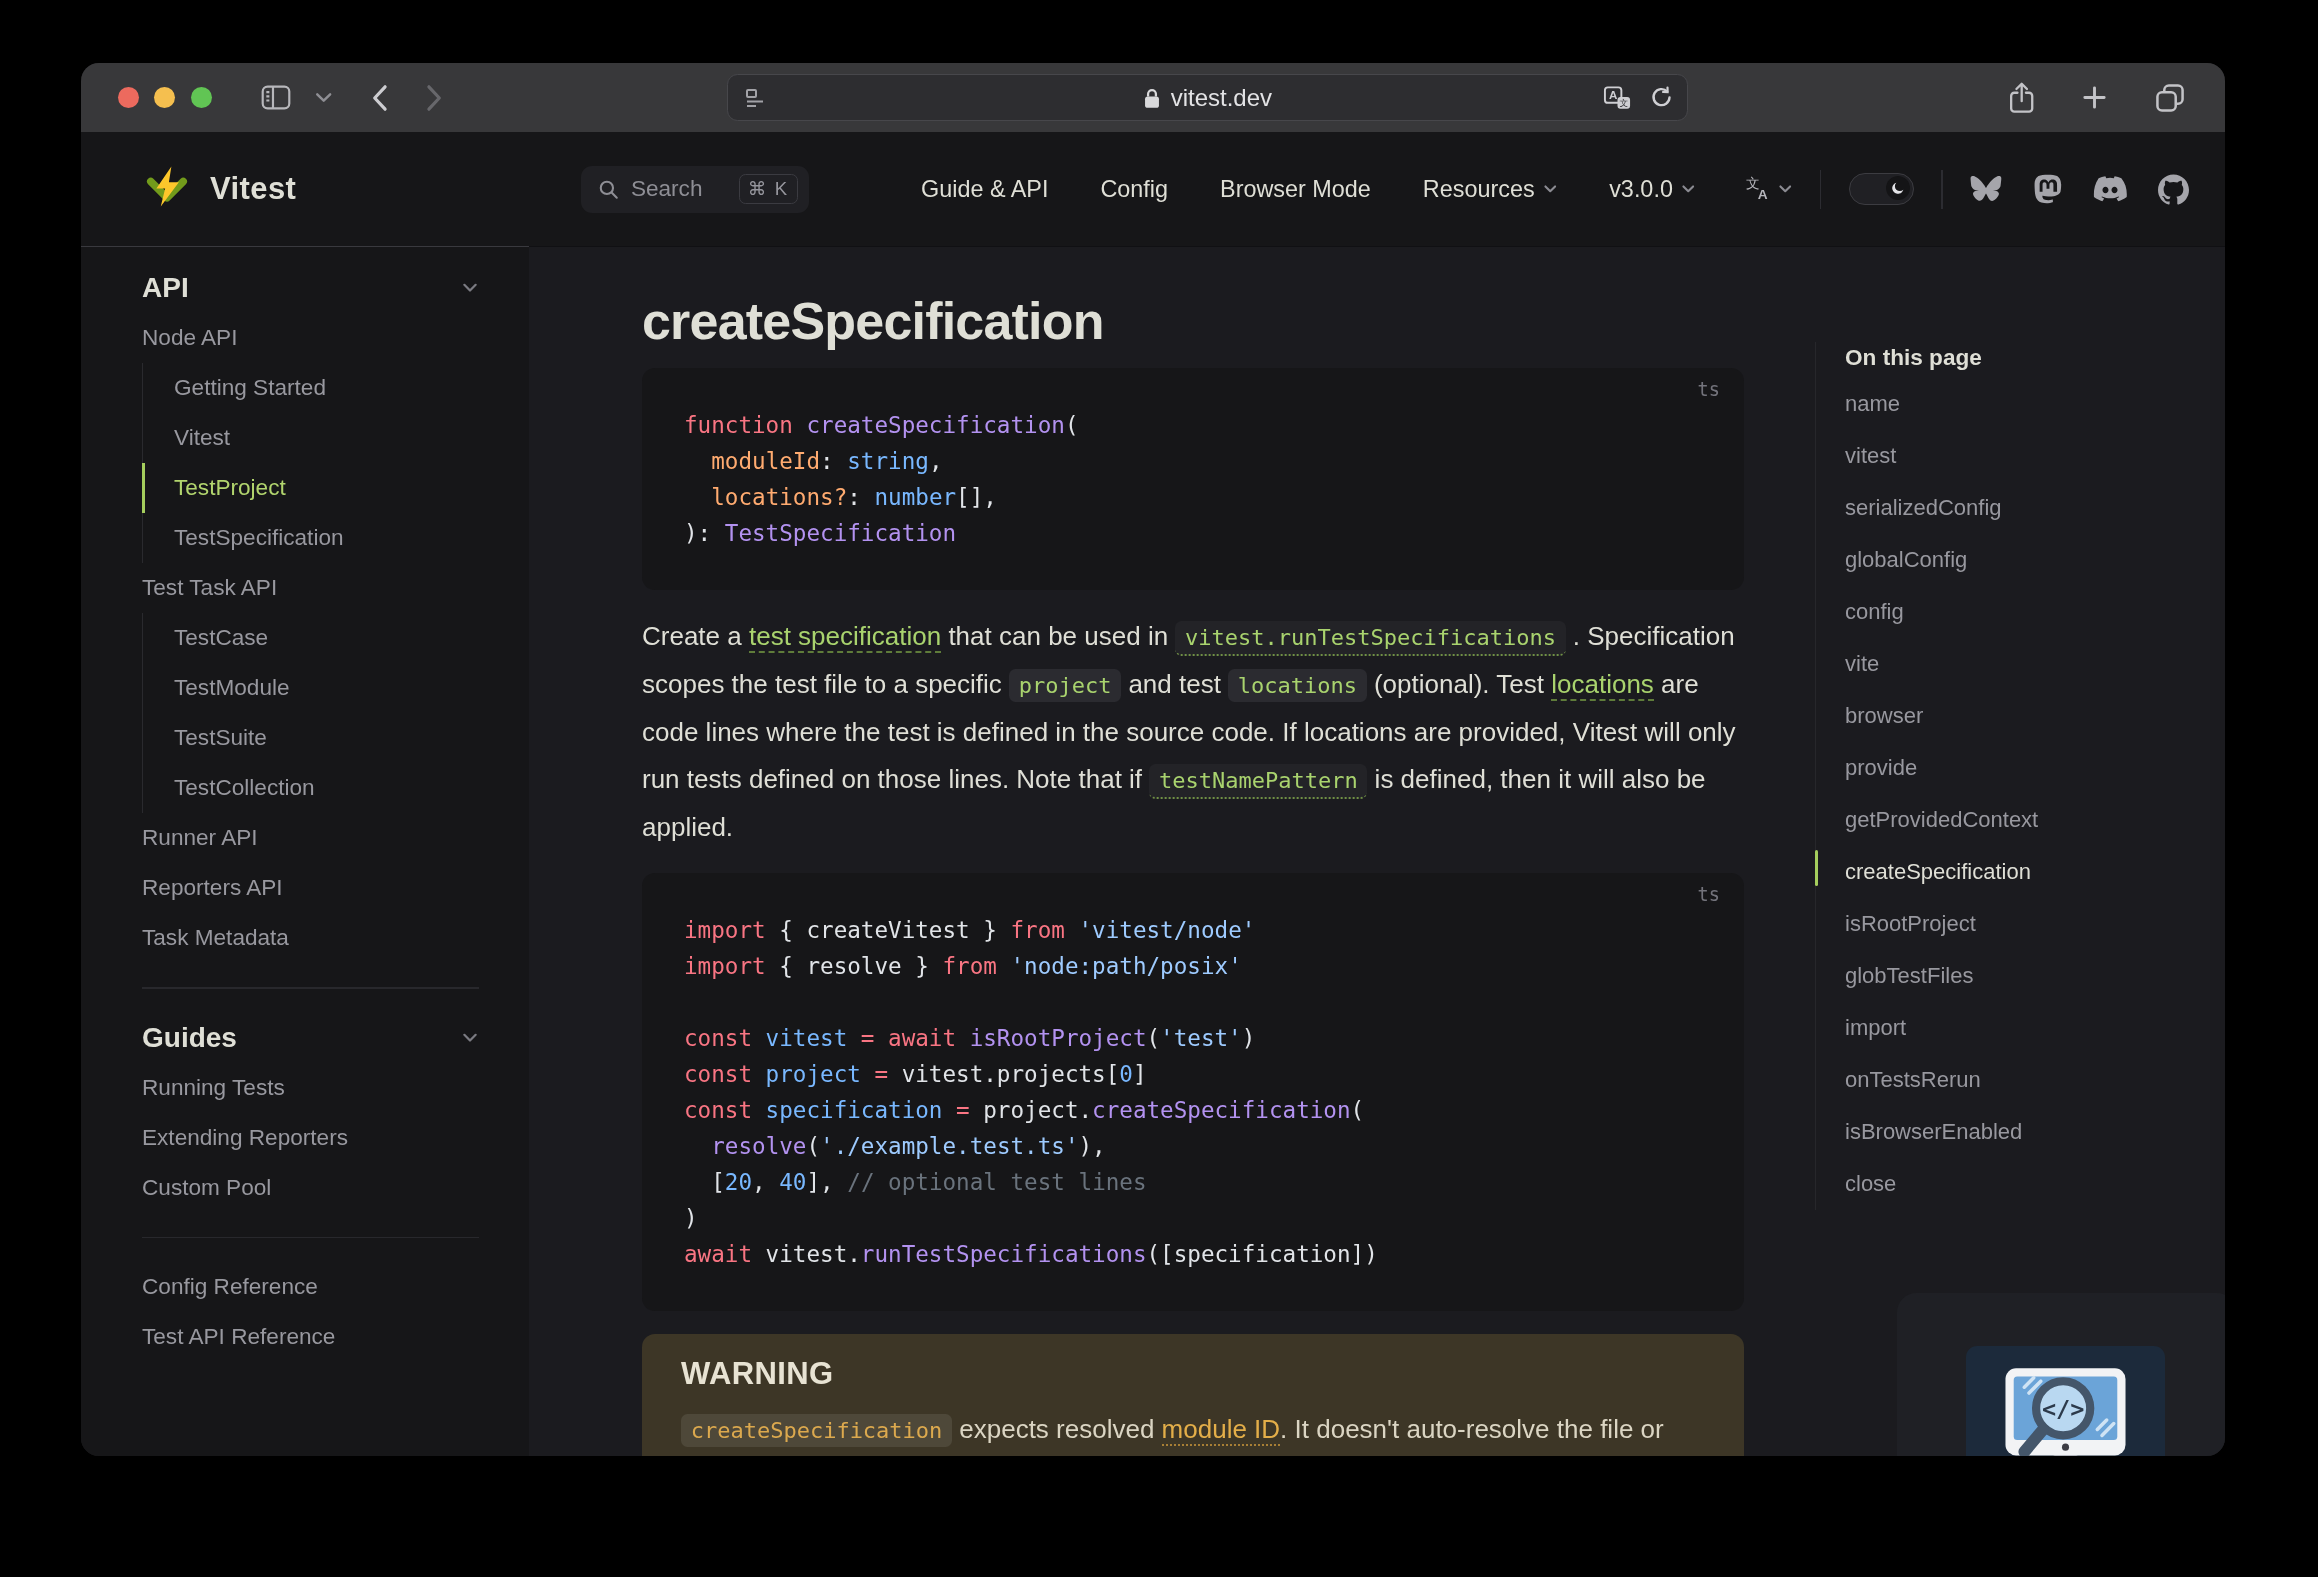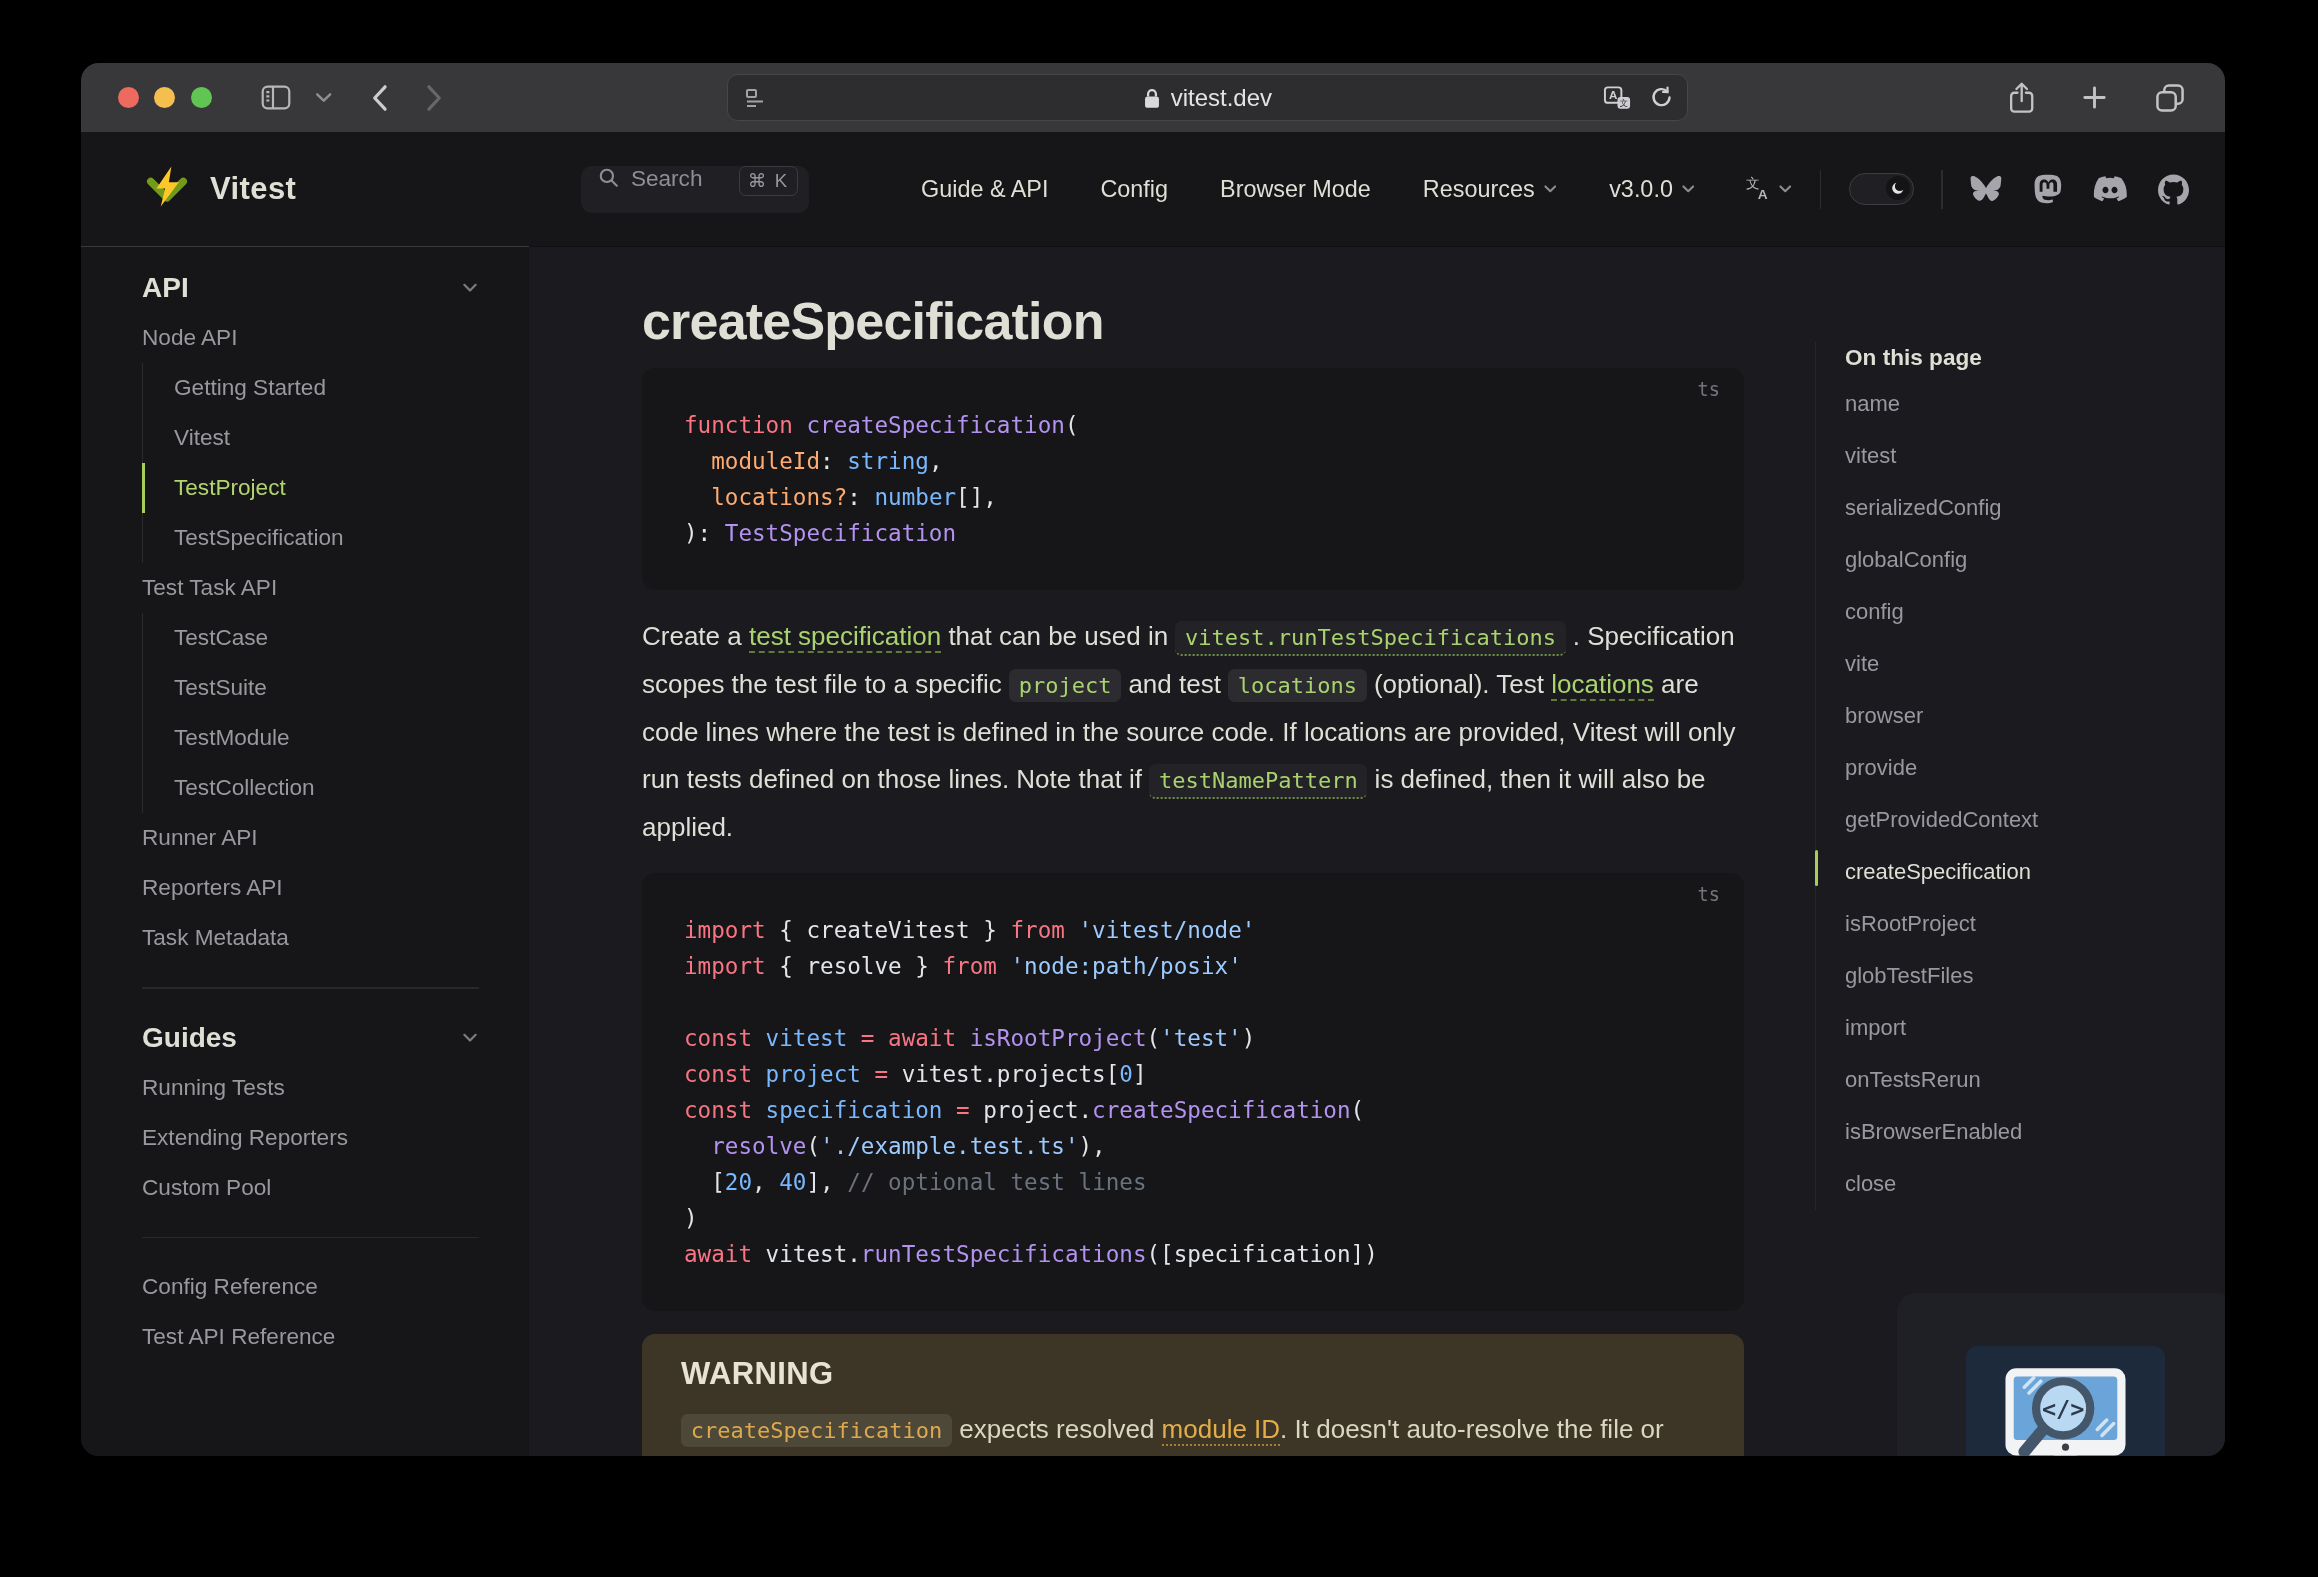--- a/index.html
+++ b/index.html
@@ -32,21 +32,21 @@
   .chrome-right { position:absolute; right:39px; display:flex; gap:45px; align-items:center; }
 
   
   .site-header { height:115px; background:#161618; flex:none; display:flex; }
   .header-left { width:448px; flex:none; display:flex; align-items:center;
     padding-left:61px; gap:18px; border-bottom:1.6px solid #39393e; }
   .logo-text { font-size:31px; font-weight:700; color:#dfdfd6; letter-spacing:0.4px; }
   .header-right { flex:1; position:relative; display:flex; align-items:center;
     border-bottom:1.6px solid #101013; }
   .search-pill { margin-left:52px; width:228px; height:47px; background:#202024;
-    border-radius:11.3px; display:flex; align-items:flex-start; padding:0 11.3px 0 16px; gap:11.3px; }
+    border-radius:11.3px; display:flex; align-items:center; padding:0 11.3px 0 16px; gap:11.3px; }
   .search-pill .s-label { color:#8e8e95; font-size:22.6px; flex:1; }
   .kbd { border:1.6px solid #3b3b41; border-radius:6.5px; color:#96969d; font-size:18.6px;
     padding:3.2px 8px; letter-spacing:1.6px; }
   .nav-links { position:absolute; left:392px; display:flex; align-items:center; gap:52px; }
   .nav-link { color:#dfdfd6; font-size:23.4px; font-weight:500; display:flex;
     align-items:center; gap:8px; white-space:nowrap; }
   .nav-tools { position:absolute; right:36px; display:flex; align-items:center; }
   .vsep { width:1.6px; height:39px; background:#2c2c31; margin:0 27.4px; }
   .lang-box { display:flex; align-items:center; gap:6.5px; color:#b6b6bc; }
   .switch { width:65px; height:32px; border-radius:16px; background:#202024;
@@ -288,22 +288,22 @@
               <path d="M3 3 L9 9 L15 3"></path>
             </svg>
           </div>
           <div class="sb-item">Node API</div>
           <div class="sb-item lvl1">Getting Started</div>
           <div class="sb-item lvl1">Vitest</div>
           <div class="sb-item lvl1 active">TestProject</div>
           <div class="sb-item lvl1">TestSpecification</div>
           <div class="sb-item">Test Task API</div>
           <div class="sb-item lvl1">TestCase</div>
+          <div class="sb-item lvl1">TestModule</div>
           <div class="sb-item lvl1">TestSuite</div>
-          <div class="sb-item lvl1">TestModule</div>
           <div class="sb-item lvl1">TestCollection</div>
           <div class="sb-item">Runner API</div>
           <div class="sb-item">Reporters API</div>
           <div class="sb-item">Task Metadata</div>
           <div class="sb-div"></div>
           <div class="sb-head">
             <span>Guides</span>
             <svg width="18" height="11.3" viewBox="0 0 18 12" fill="none" stroke="#7b7b82" stroke-width="2.4" stroke-linecap="round" stroke-linejoin="round">
               <path d="M3 3 L9 9 L15 3"></path>
             </svg>

